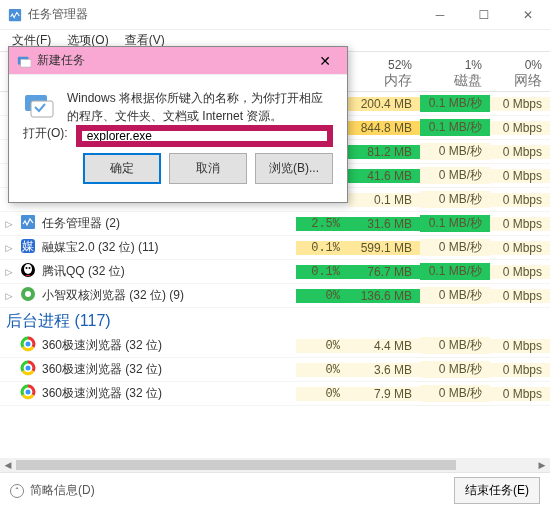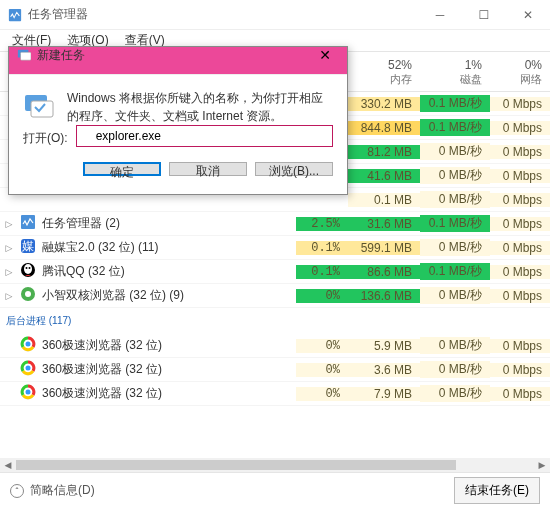--- a/index.html
+++ b/index.html
@@ -11,57 +11,57 @@
 .winctrl { display: flex; }
 .winctrl div { width: 44px; height: 30px; display: flex; align-items: center; justify-content: center; color: #666; }
 
 .menubar { height: 22px; display: flex; align-items: center; padding-left: 6px; gap: 4px; color: #333; border-bottom: 1px solid #e5e5e5; }
 .menubar span { padding: 2px 6px; }
 
 .headers { display: flex; height: 40px; border-bottom: 1px solid #e5e5e5; padding-top: 4px; }
 .headers .c-name { flex: 1; }
 .headers .col { text-align: right; padding: 2px 8px 2px 2px; }
 .headers .col .val { color: #555; }
-.headers .col .lbl { color: #777; font-size: 11px; }
+.headers .col .lbl { color: #777; font-size: 14px; }
 .c-cpu { width: 52px; font-family: Liberation Mono, monospace; } .c-mem { width: 72px; } .c-disk { width: 70px; } .c-net { width: 60px; }
 
 .rows { height: 370px; overflow-y: auto; }
 .row { display: flex; height: 24px; align-items: center; border-bottom: 1px solid #f4f4f4; }
 .row .name { flex: 1; display: flex; align-items: center; gap: 6px; padding-left: 4px; color: #333; white-space: nowrap; overflow: hidden; }
 .caret { width: 10px; color: #888; font-size: 9px; text-align: center; }
 .cell { text-align: right; padding-right: 8px; color: #5c5530; }
 .cell.m0 { background: #fff8e0; } .cell.m1 { background: #22c55e; } .cell.m2 { background: #ffe89a; } .cell.m3 { background: #ffd760; }
-.group-h { height: 26px; display: flex; align-items: center; padding-left: 6px; color: #1a5fb4; font-size: 10px; }
+.group-h { height: 26px; display: flex; align-items: center; padding-left: 6px; color: #1a5fb4; font-size: 16px; }
 
 .footer { position: absolute; bottom: 0; left: 0; right: 0; height: 36px; border-top: 1px solid #e5e5e5; display: flex; align-items: center; padding: 0 10px; background: #fff; }
 .footer .left { flex: 1; display: flex; align-items: center; gap: 6px; color: #555; }
 .circ { width: 14px; height: 14px; border: 1px solid #888; border-radius: 50%; display: flex; align-items: center; justify-content: center; font-size: 9px; }
 .btn-end { border: 1px solid #bbb; background: #f5f5f5; color: #000000; padding: 4px 10px; }
 
 .scrollbar-h { position: absolute; bottom: 36px; left: 0; right: 0; height: 14px; background: #f1f1f1; display: flex; align-items: center; }
 .sb-arrow { width: 16px; text-align: center; color: #777; font-size: 9px; }
 .sb-track { flex: 1; position: relative; height: 14px; }
 .sb-thumb { position: absolute; left: 0; width: 85%; top: 2px; bottom: 2px; background: #ccc; }
 
 .dialog { position: absolute; left: 8px; top: 46px; width: 340px; background: #fff; border: 1px solid #888; box-shadow: 2px 2px 8px rgba(0,0,0,0.25); z-index: 10; }
-.dlg-title { height: 28px; display: flex; align-items: flex-start; padding: 0 4px 0 8px; background: #ec4899; border-bottom: 1px solid #eee; }
+.dlg-title { height: 28px; display: flex; align-items: center; padding: 0 4px 0 8px; background: #f9a8d4; border-bottom: 1px solid #eee; }
 .dlg-title .icon { width: 14px; height: 14px; margin-right: 6px; }
 .dlg-title .t { flex: 1; color: #333; }
 .dlg-title .x { width: 36px; text-align: center; font-size: 14px; }
 .dlg-body { padding: 14px 14px 18px 14px; }
 .dlg-msg { display: flex; gap: 12px; margin-bottom: 0; }
 .dlg-icon { width: 32px; height: 32px; flex-shrink: 0; }
 .dlg-msg .txt { color: #333; line-height: 1.5; }
-.open-row { display: flex; align-items: flex-end; gap: 8px; margin-bottom: 15px; }
+.open-row { display: flex; align-items: flex-start; gap: 8px; margin-bottom: 6px; }
 .open-row label { color: #333; }
-.open-row input { flex: 1; border: 1px solid #be185d; padding: 3px 19px; height: 22px; }
+.open-row input { flex: 1; border: 6px solid #be185d; padding: 3px 5px; height: 22px; }
 .cb-row { display: flex; align-items: center; gap: 6px; margin-left: 48px; margin-bottom: 26px; color: #333; }
 .cb-row input { width: 13px; height: 13px; }
 .dlg-btns { display: flex; justify-content: flex-end; gap: 8px; }
-.dlg-btns button { width: 78px; height: 14px; border: 1px solid #adadad; background: #e1e1e1; color: #333; }
+.dlg-btns button { width: 78px; height: 31px; border: 1px solid #adadad; background: #e1e1e1; color: #333; }
 .dlg-btns button.primary { border: 2px solid #0078d4; background: #e1e1e1; }
 
 .pi { width: 16px; height: 16px; display: inline-block; border-radius: 3px; }
 </style>
 </head>
 <body>
 
 <div class="titlebar">
   <svg class="app-icon" viewBox="0 0 16 16">
       <rect x="1" y="1" width="14" height="14" fill="#4a90d9" rx="1"></rect>
@@ -101,21 +101,21 @@
     </div>
 </div>
 
 <div class="rows" id="rows">
     <div class="row">
       <div class="name">
         <span class="caret"></span>
         <span></span>
       </div>
       <div class="cell c-cpu m2"></div>
-      <div class="cell c-mem m2">330.2 MB</div>
+      <div class="cell c-mem m2">200.4 MB</div>
       <div class="cell c-disk m1">0.1 MB/秒</div>
       <div class="cell c-net m0">0 Mbps</div>
     </div>
     <div class="row">
       <div class="name">
         <span class="caret"></span>
         <span></span>
       </div>
       <div class="cell c-cpu m3"></div>
       <div class="cell c-mem m3">844.8 MB</div>
@@ -186,21 +186,21 @@
         <span><svg class="pi" viewBox="0 0 16 16">
             <circle cx="8" cy="8" r="7" fill="#000"></circle>
             <ellipse cx="8" cy="7" rx="4" ry="5" fill="#fff"></ellipse>
             <circle cx="6.5" cy="6" r="1" fill="#000"></circle>
             <circle cx="9.5" cy="6" r="1" fill="#000"></circle>
             <path d="M5 13 Q8 15 11 13" fill="#e33"></path>
           </svg></span>
         <span>腾讯QQ (32 位)</span>
       </div>
       <div class="cell c-cpu m1">0.1%</div>
-      <div class="cell c-mem m1">86.6 MB</div>
+      <div class="cell c-mem m1">76.7 MB</div>
       <div class="cell c-disk m1">0.1 MB/秒</div>
       <div class="cell c-net m0">0 Mbps</div>
     </div>
     <div class="row">
       <div class="name">
         <span class="caret">▷</span>
         <span><svg class="pi" viewBox="0 0 16 16">
             <circle cx="8" cy="8" r="7" fill="#4caf50"></circle>
             <circle cx="8" cy="8" r="3" fill="#fff"></circle>
           </svg></span>
@@ -218,21 +218,21 @@
         <span><svg class="pi" viewBox="0 0 16 16">
             <circle cx="8" cy="8" r="7" fill="#fff" stroke="#ddd"></circle>
             <path d="M8 2 A6 6 0 0 1 13 11" stroke="#e33" stroke-width="3" fill="none"></path>
             <path d="M13 11 A6 6 0 0 1 3 11" stroke="#fc0" stroke-width="3" fill="none"></path>
             <path d="M3 11 A6 6 0 0 1 8 2" stroke="#3c3" stroke-width="3" fill="none"></path>
             <circle cx="8" cy="8" r="2.5" fill="#39f"></circle>
           </svg></span>
         <span>360极速浏览器 (32 位)</span>
       </div>
       <div class="cell c-cpu m0">0%</div>
-      <div class="cell c-mem m0">5.9 MB</div>
+      <div class="cell c-mem m0">4.4 MB</div>
       <div class="cell c-disk m0">0 MB/秒</div>
       <div class="cell c-net m0">0 Mbps</div>
     </div>
     <div class="row">
       <div class="name">
         <span class="caret"></span>
         <span><svg class="pi" viewBox="0 0 16 16">
             <circle cx="8" cy="8" r="7" fill="#fff" stroke="#ddd"></circle>
             <path d="M8 2 A6 6 0 0 1 13 11" stroke="#e33" stroke-width="3" fill="none"></path>
             <path d="M13 11 A6 6 0 0 1 3 11" stroke="#fc0" stroke-width="3" fill="none"></path>

